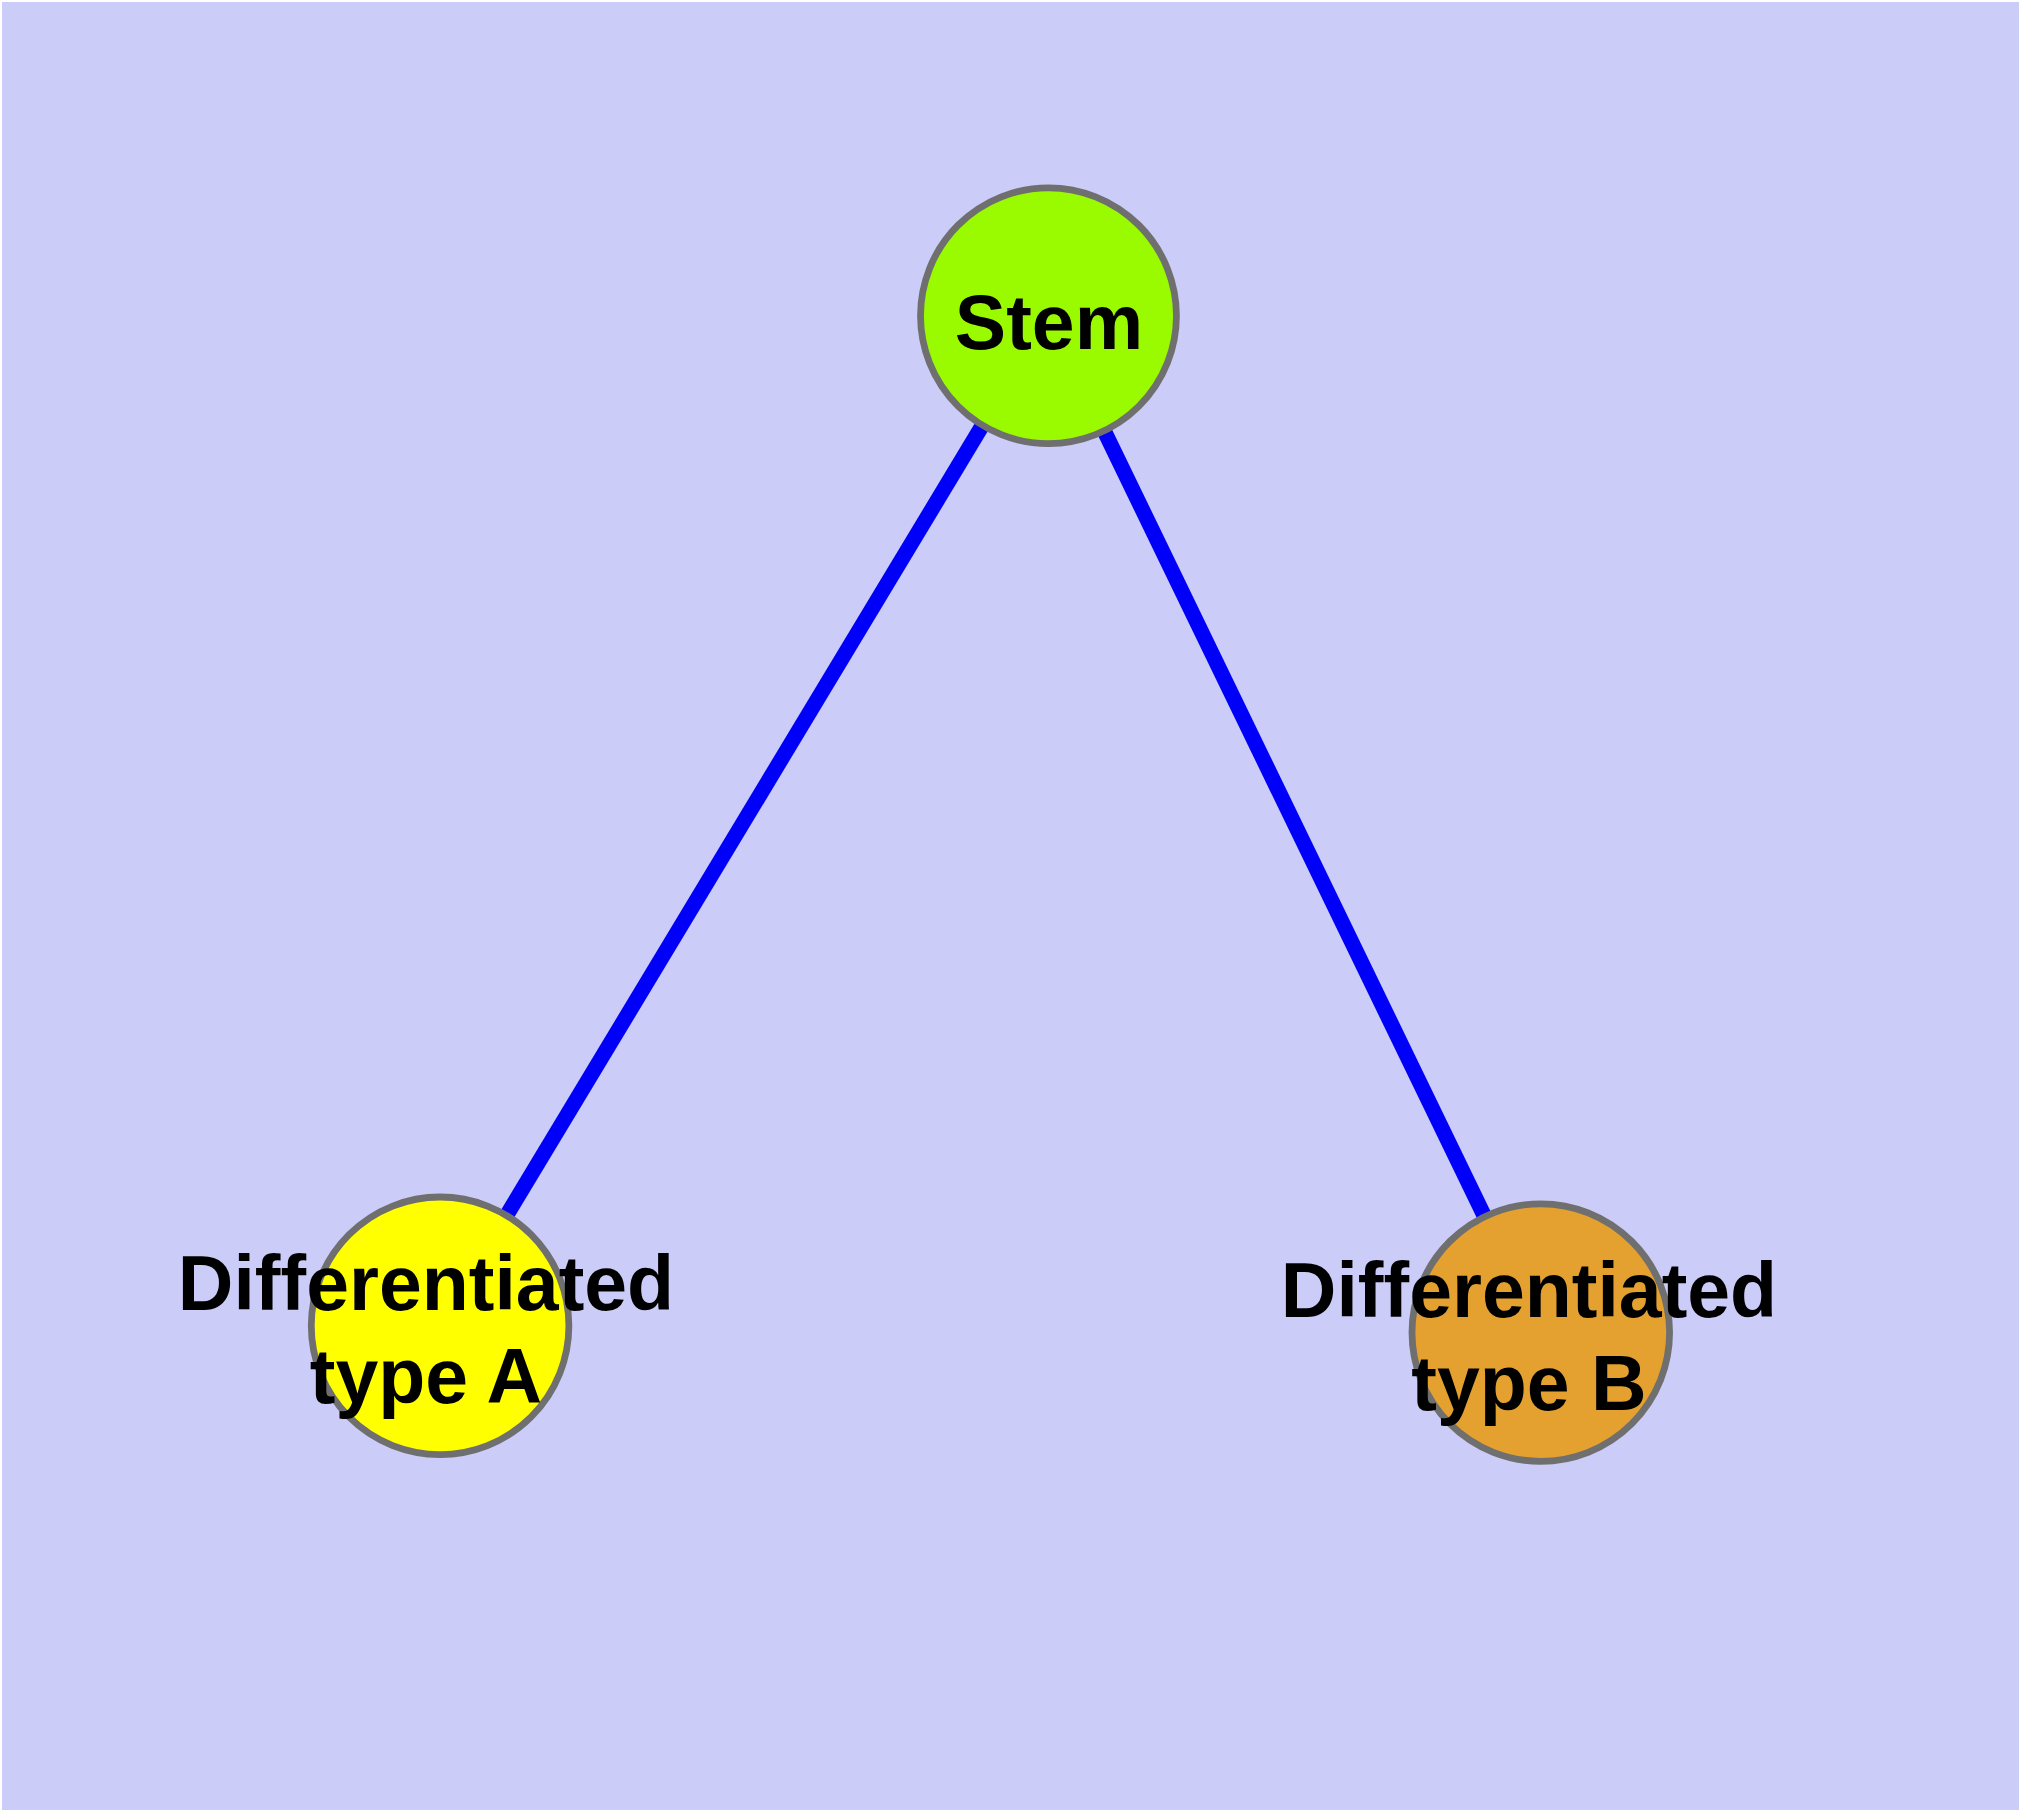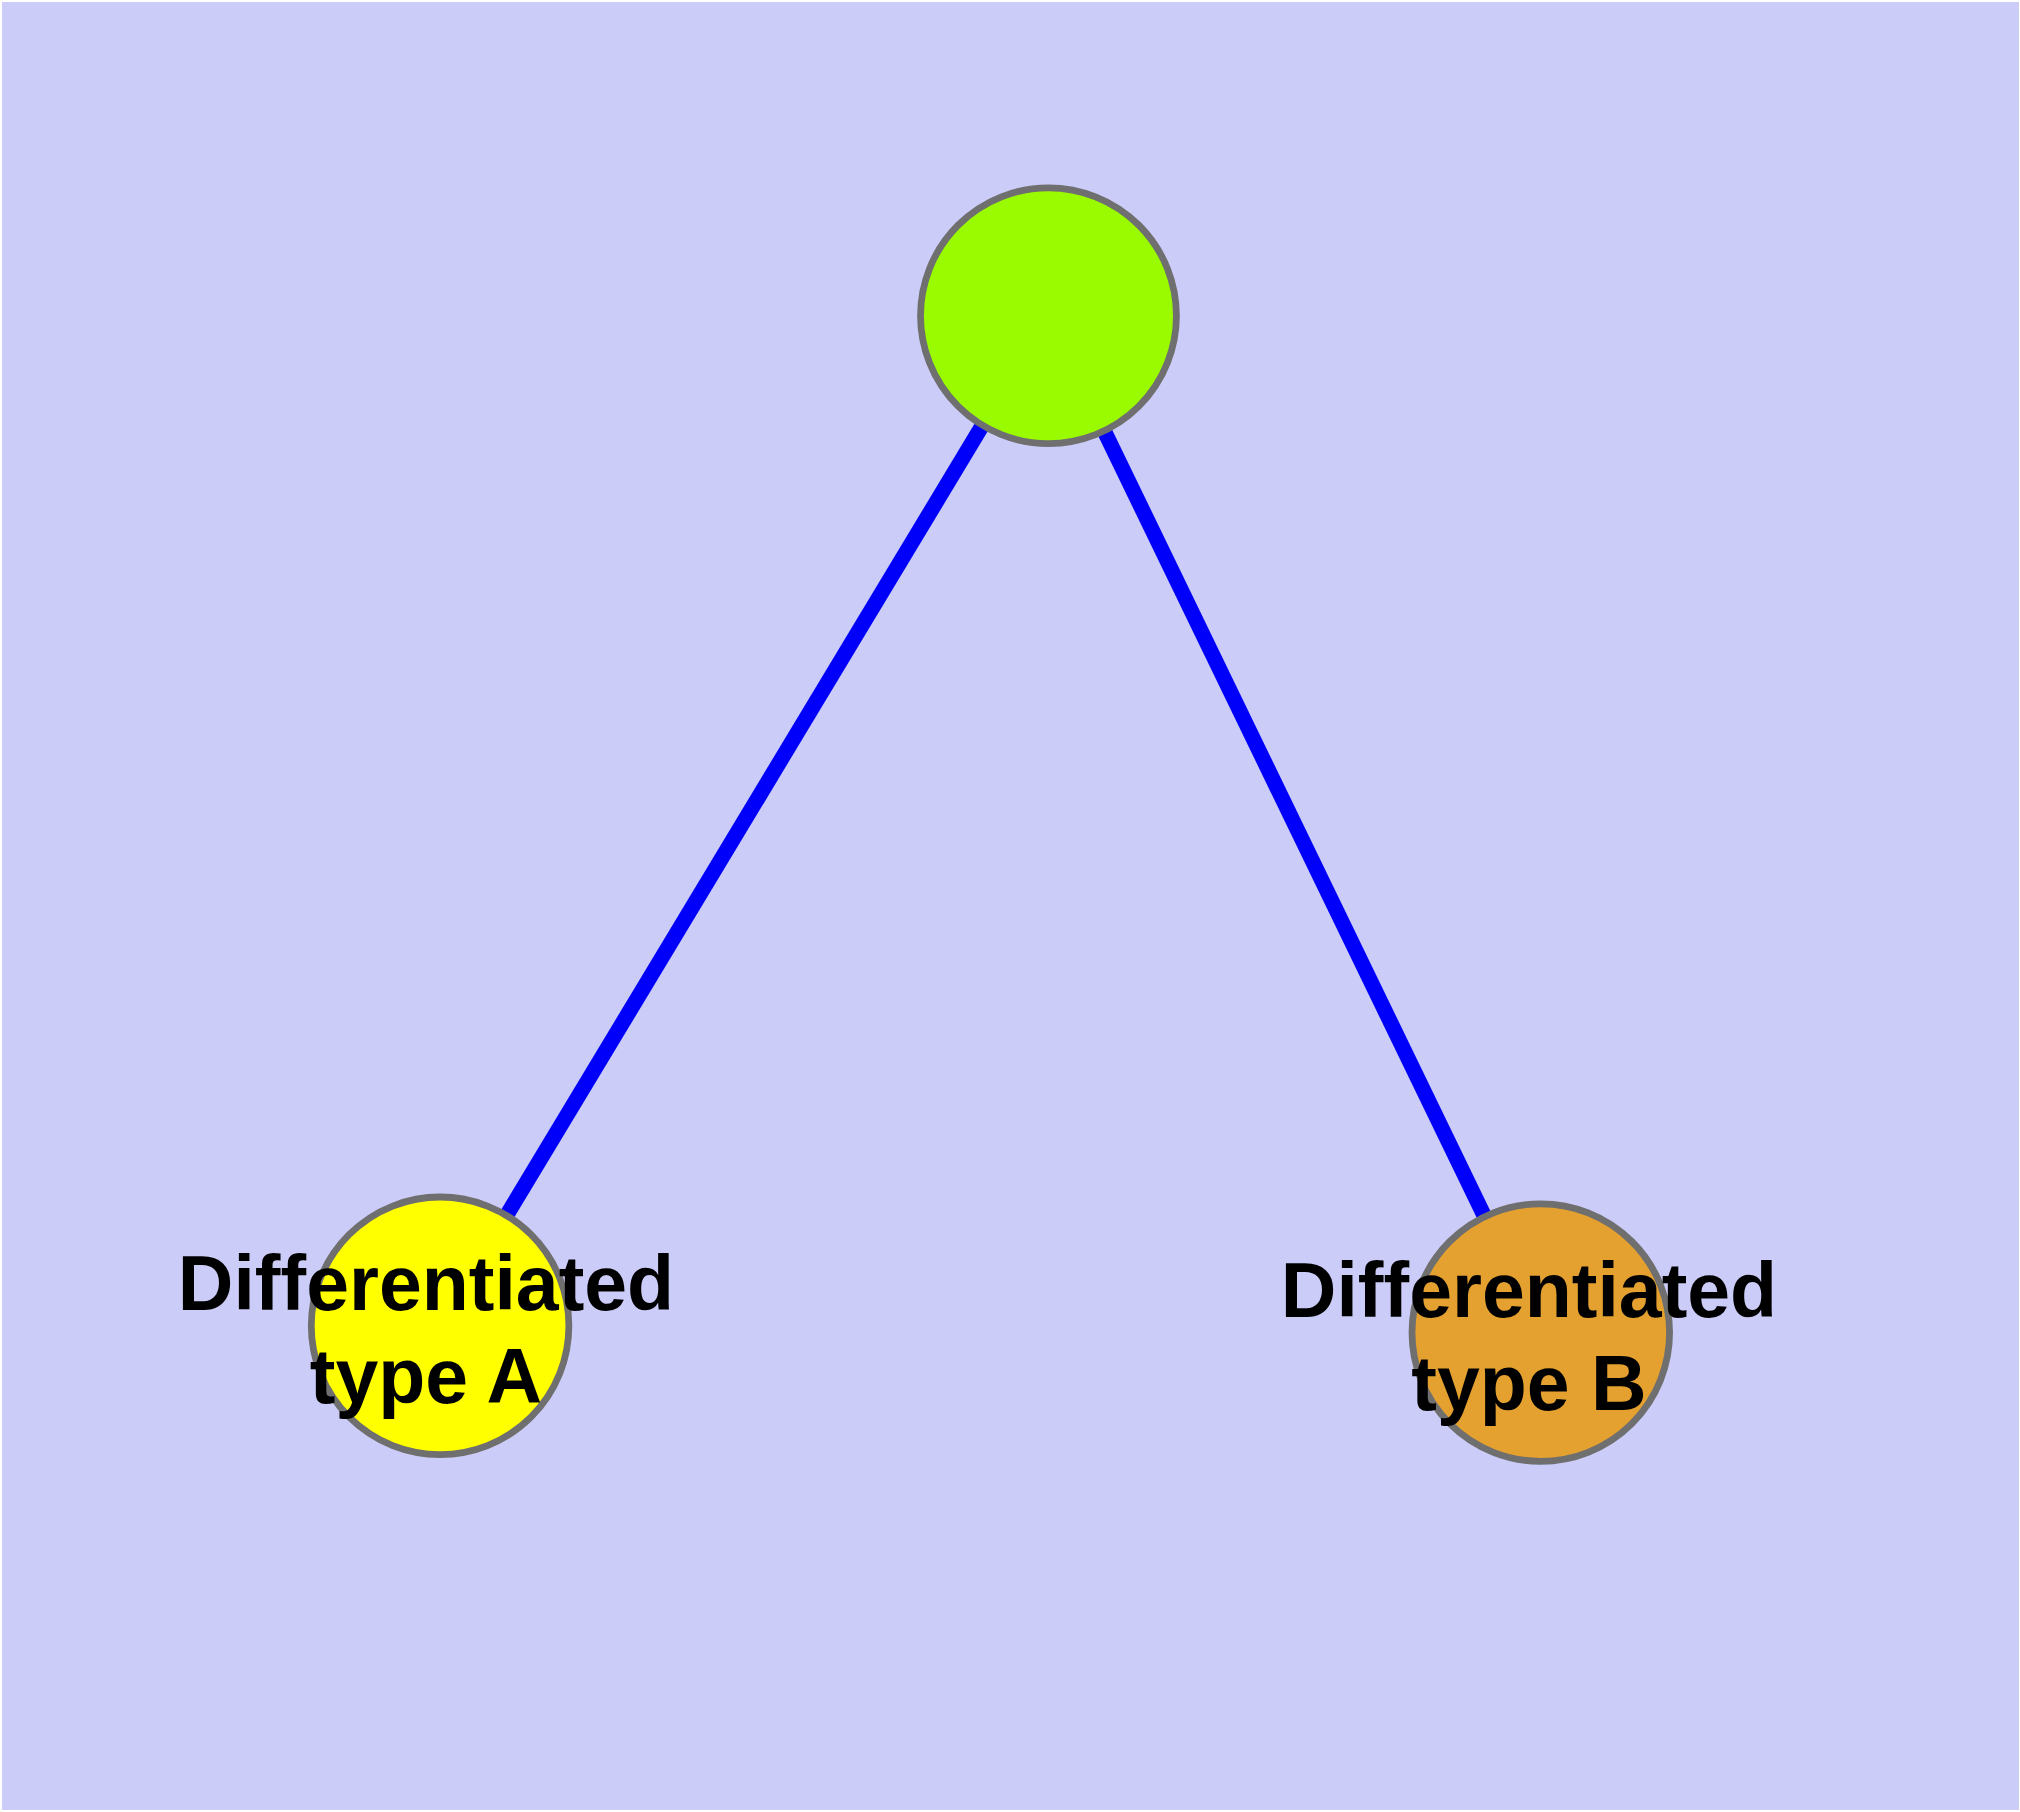--- a/index.html
+++ b/index.html
@@ -51,20 +51,21 @@
 
   <svg class="graph-svg" viewBox="0 0 2378 2132">
     <line class="edge" x1="1235" y1="370" x2="517" y2="1562" stroke="#0000FA"></line>
     <line class="edge" x1="1235" y1="370" x2="1816" y2="1570" stroke="#0000FA"></line>
 
     <circle class="node" cx="1235" cy="370" r="151" fill="#9AFB00"></circle>
     <circle class="node" cx="517" cy="1562" r="152" fill="#FFFF00"></circle>
     <circle class="node" cx="1816" cy="1570" r="152" fill="#E4A12F"></circle>
   </svg>
 
+  <div class="node-label" style="left:1047px; top:320px;">Stem</div>
 
   <div class="node-label" style="left:424px; top:1328px;">Differentiated
 type A</div>
 
   <div class="node-label" style="left:1527px; top:1335px;">Differentiated
 type B</div>
 
 </div>
 
 

